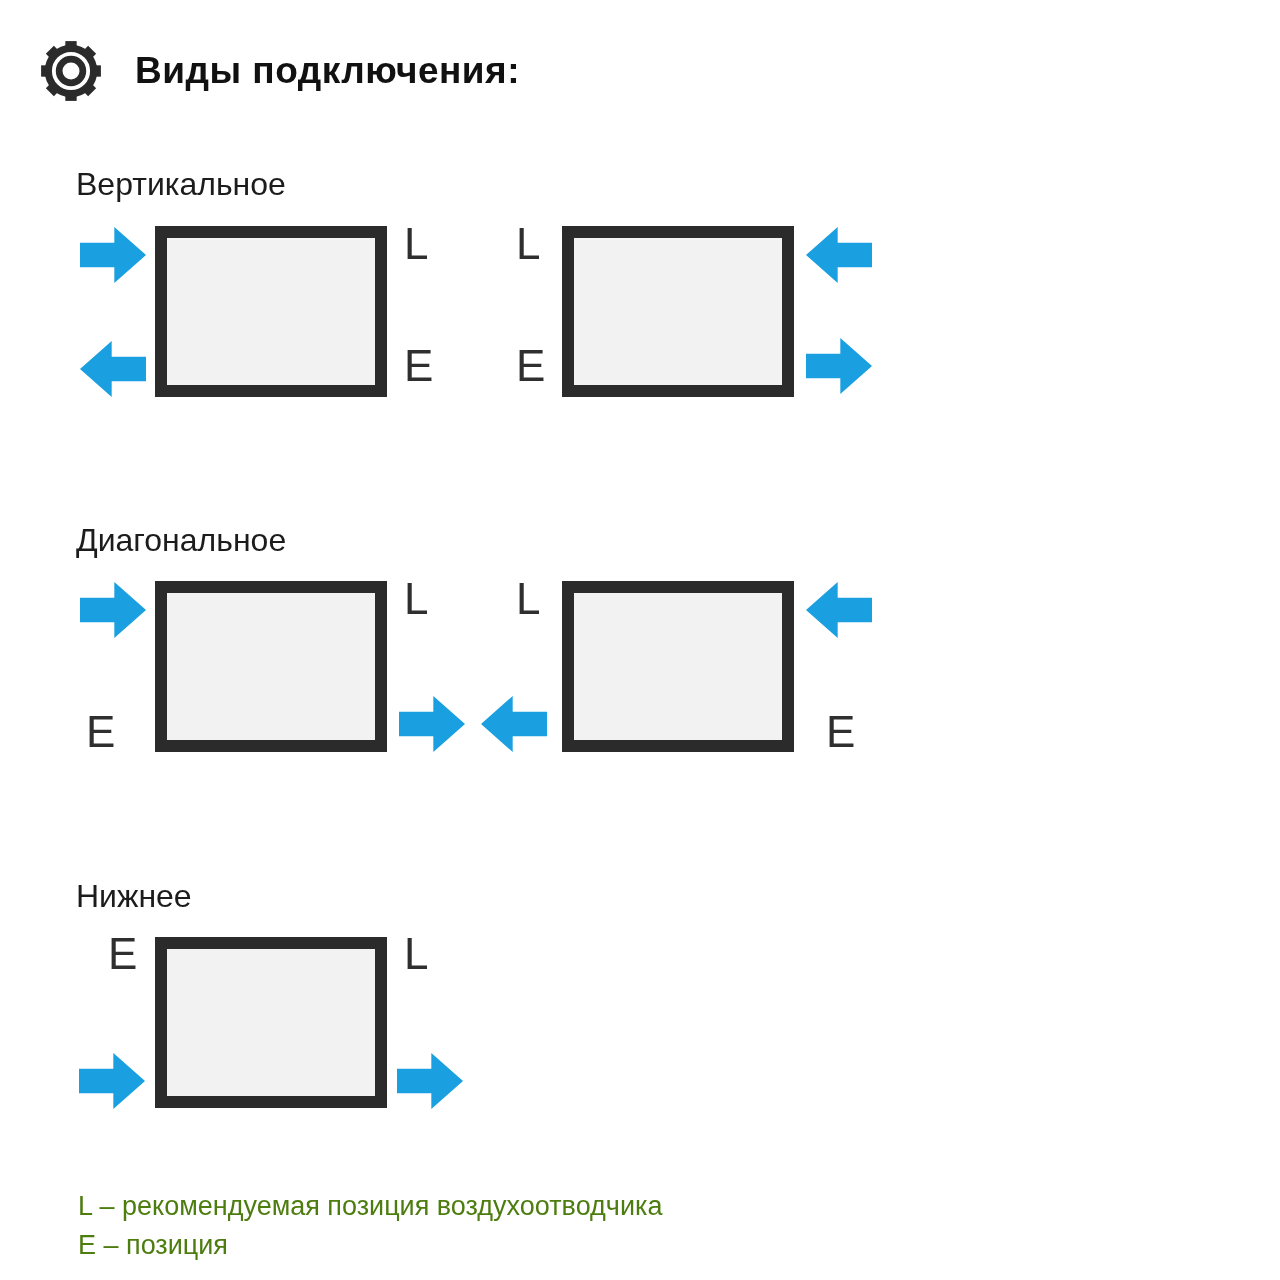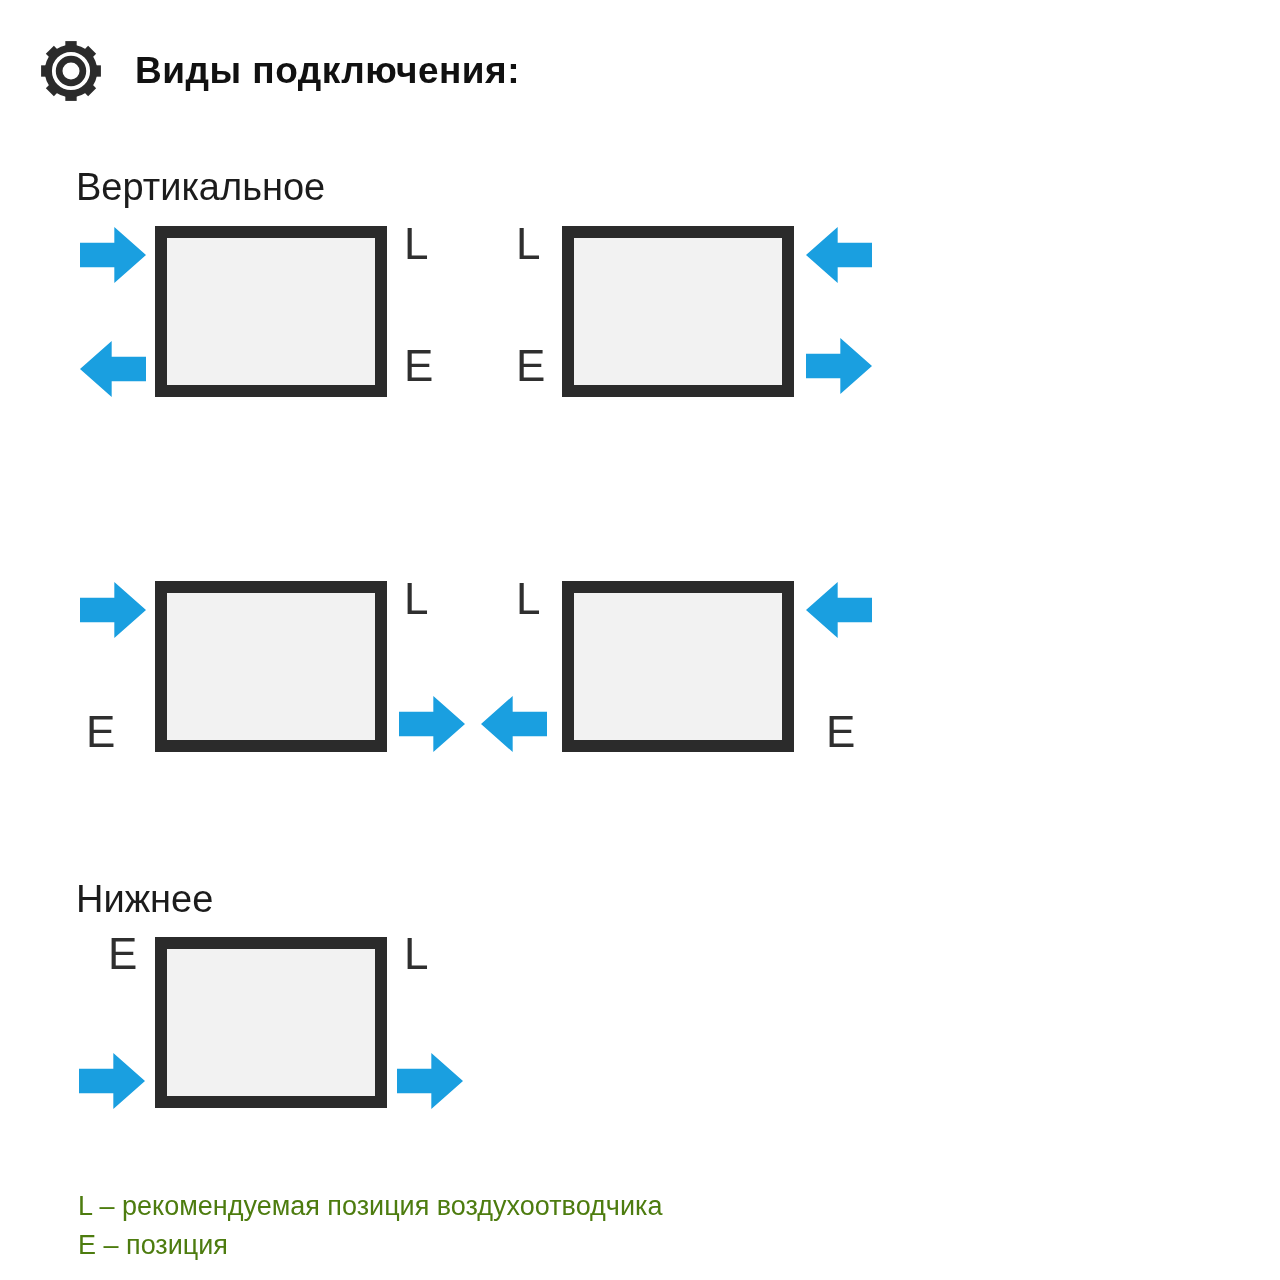--- a/index.html
+++ b/index.html
@@ -29,21 +29,21 @@
     position: absolute;
     left: 135px; top: 50px;
     font-size: 37px;
     font-weight: 700;
     color: #111111;
     letter-spacing: 0.5px;
     white-space: nowrap;
   }
   .section-label {
     position: absolute;
-    font-size: 38px;
+    font-size: 32px;
     font-weight: 400;
     color: #1c1c1c;
     line-height: 1;
     white-space: nowrap;
   }
   .radiator {
     position: absolute;
     width: 208px;
     height: 147px;
     background: var(--fill, #F2F2F2);
@@ -102,20 +102,21 @@
   <div class="arrow dir-left" style="left:80px; top:341px;"></div>
   <div class="port-label" style="left:404px; top:222px;">L</div>
   <div class="port-label" style="left:404px; top:344px;">E</div>
 
   <div class="port-label" style="left:516px; top:222px;">L</div>
   <div class="port-label" style="left:516px; top:344px;">E</div>
   <div class="radiator" style="left:562px; top:226px;"></div>
   <div class="arrow dir-left" style="left:806px; top:227px;"></div>
   <div class="arrow dir-right" style="left:806px; top:338px;"></div>
 
+  <div class="section-label" style="left:76px; top:524px;">Диагональное</div>
 
   <div class="arrow dir-right" style="left:80px; top:582px;"></div>
   <div class="radiator" style="left:155px; top:581px;"></div>
   <div class="port-label" style="left:404px; top:577px;">L</div>
   <div class="port-label" style="left:86px; top:710px;">E</div>
   <div class="arrow dir-right" style="left:399px; top:696px;"></div>
 
   <div class="port-label" style="left:516px; top:577px;">L</div>
   <div class="radiator" style="left:562px; top:581px;"></div>
   <div class="arrow dir-left" style="left:806px; top:582px;"></div>

